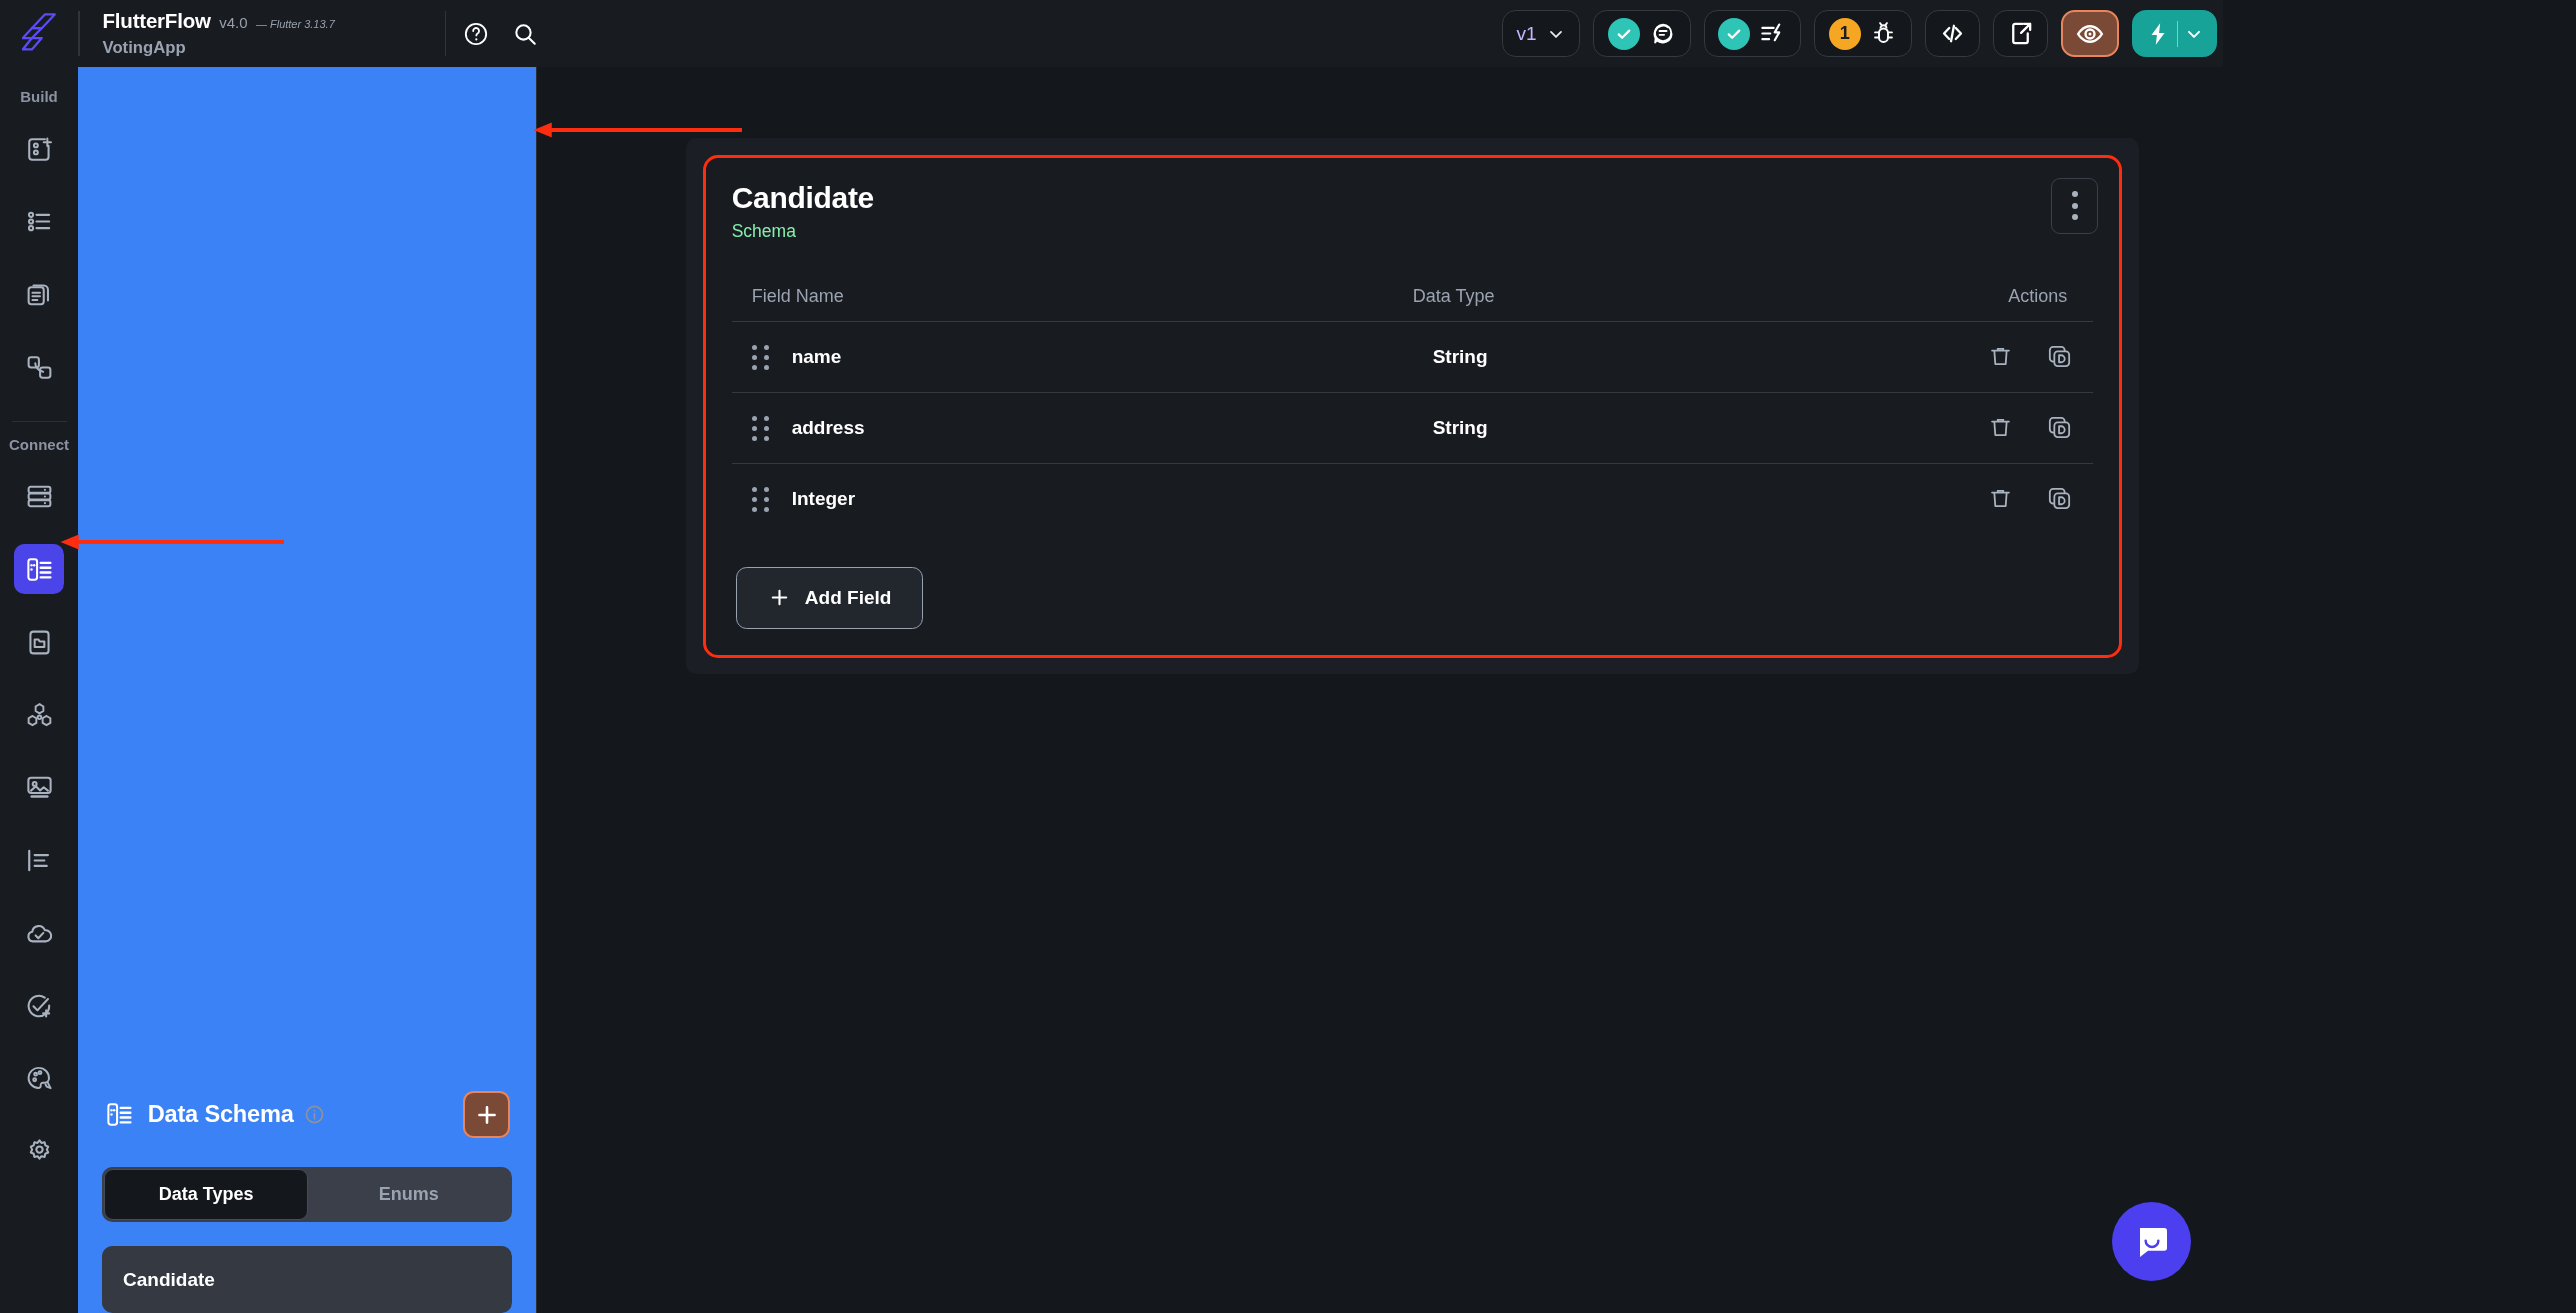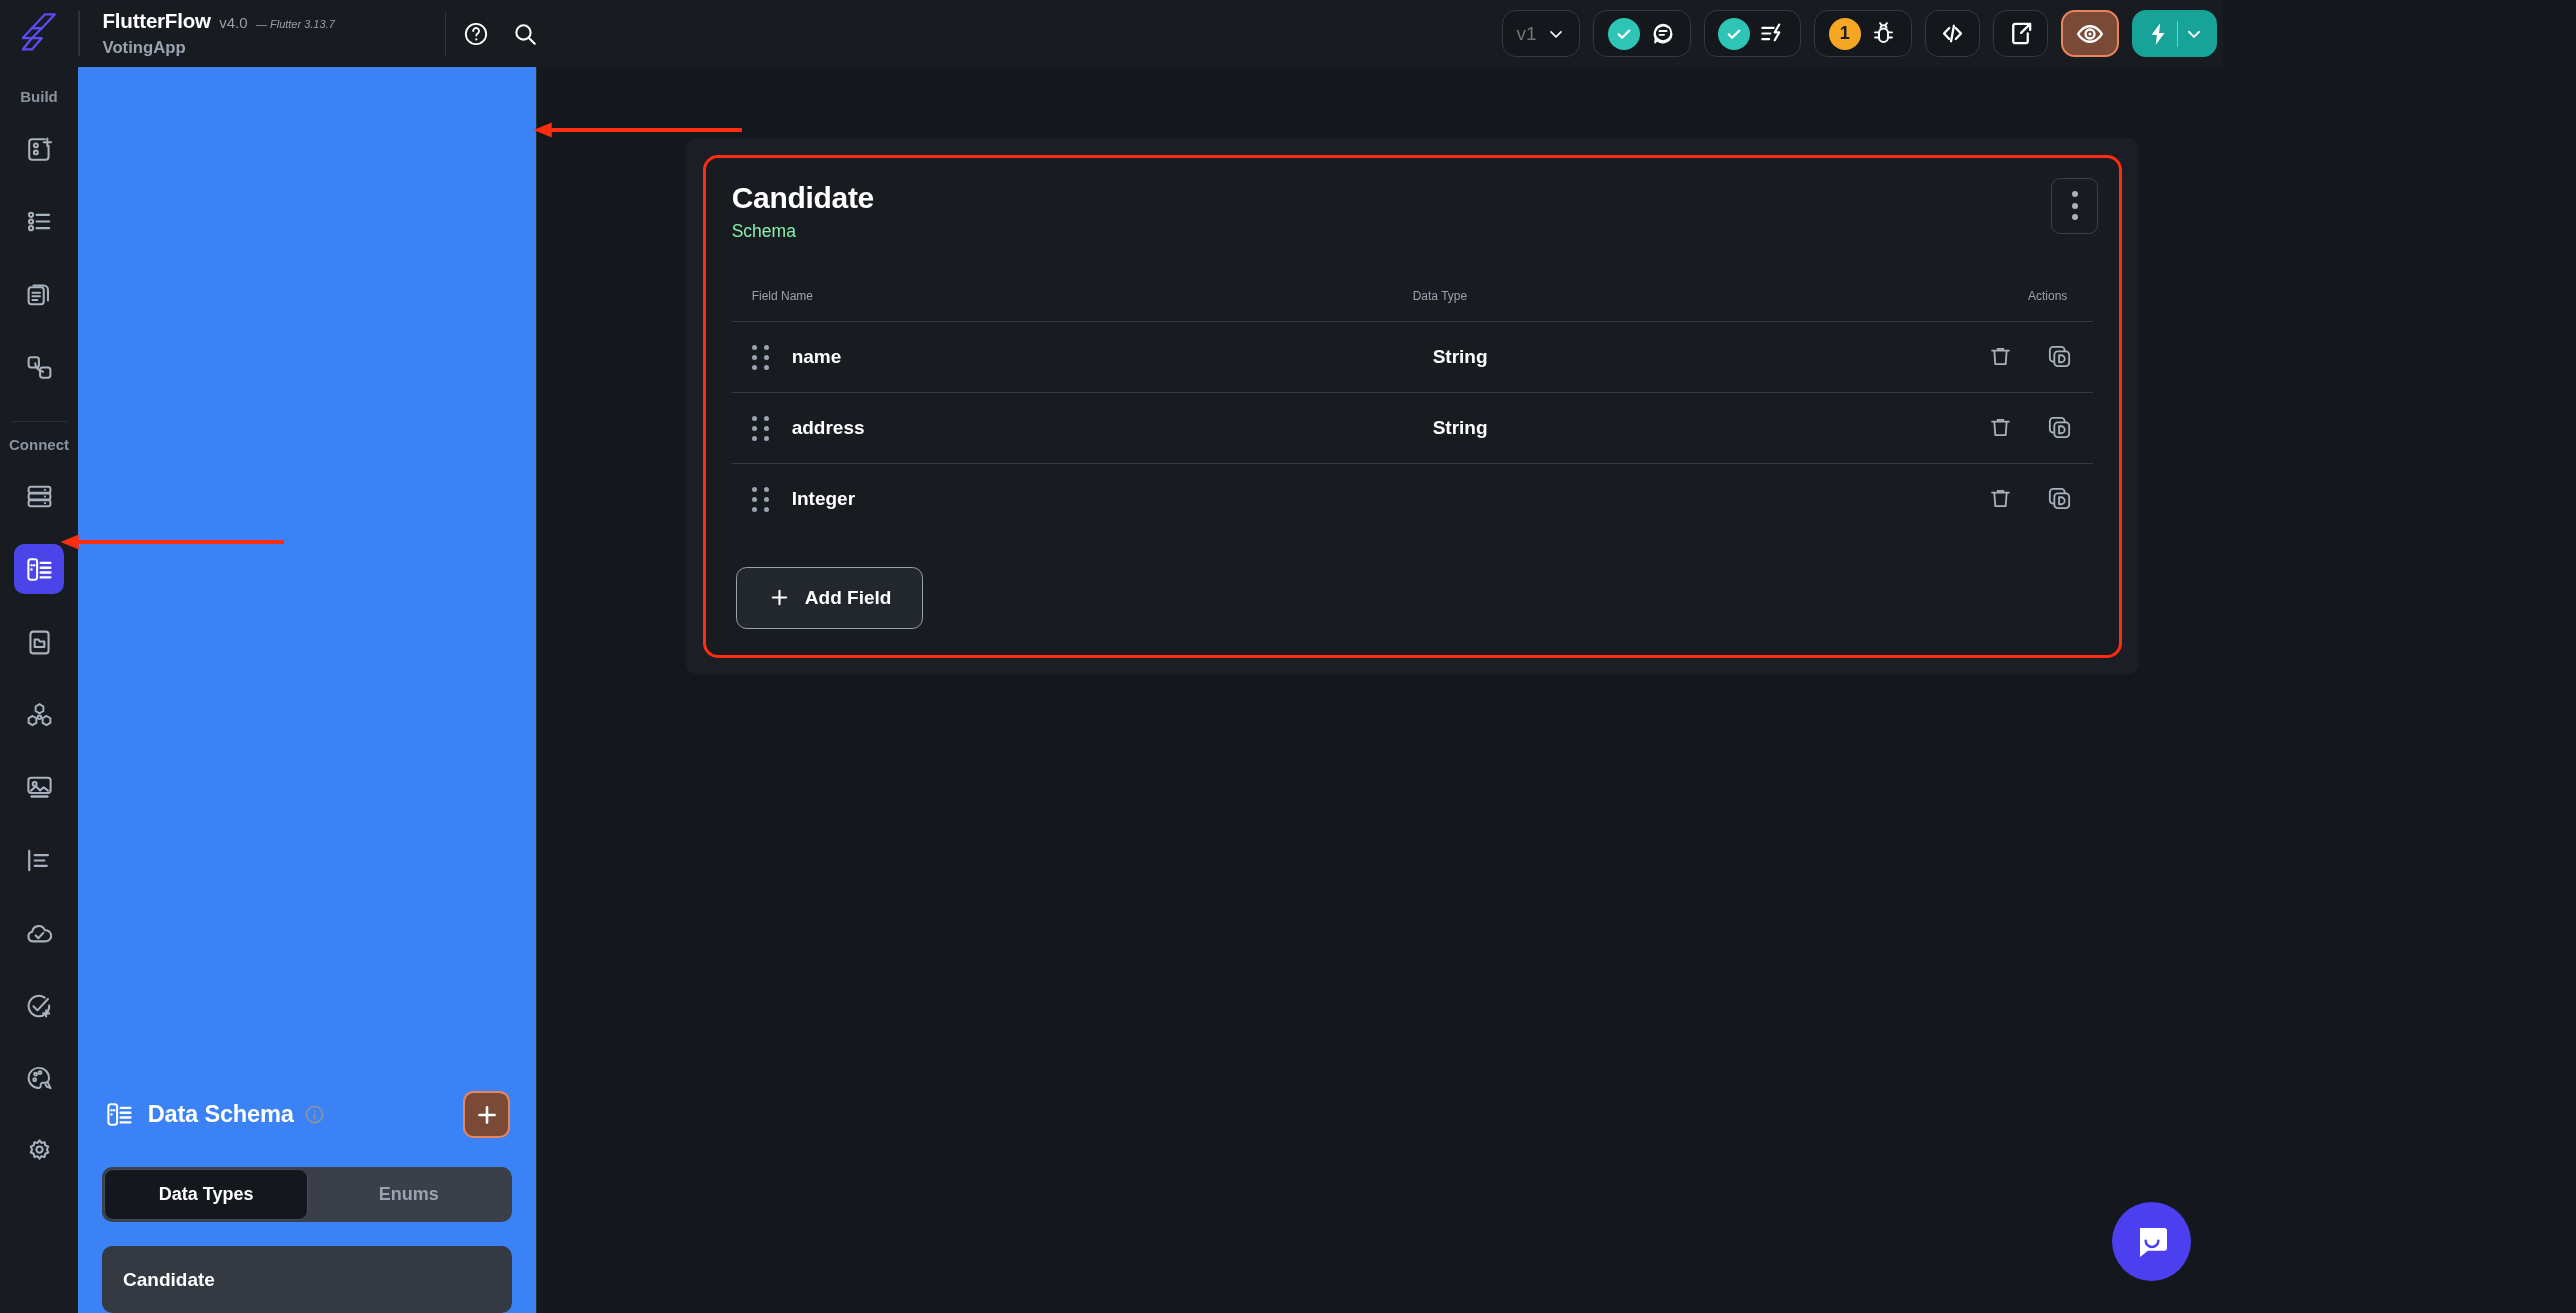--- a/index.html
+++ b/index.html
@@ -21,21 +21,21 @@
   .brand-version { font-size: 15px; color: #98a0ad; }
   .brand-flutter { font-size: 11px; color: #98a0ad; font-style: italic; }
   .brand-project { font-size: 16.7px; font-weight: bold; color: #9aa3b0; margin-top: 4.6px; }
   .topbar-icons { display: flex; align-items: center; gap: 20px; padding-left: 15px; }
   .tb-icon { width: 29px; height: 29px; display: flex; align-items: center; justify-content: center; cursor: pointer; }
   .topbar-spacer { flex: 1; }
   .topbar-right { display: flex; align-items: center; gap: 13px; padding-right: 6px; }
   .pill { height: 47px; border: 1.5px solid #353a42; border-radius: 13.7px; display: flex; align-items: center;
           justify-content: center; gap: 9px; padding: 0 13.7px; background: #14171c; cursor: pointer; }
   .pill.narrow { padding: 0 12px; }
-  .pill-v1 { font-size: 19px; color: #737373; font-weight: 500; }
+  .pill-v1 { font-size: 19px; color: #c4b5fd; font-weight: 500; }
   .badge-circle { width: 32px; height: 32px; border-radius: 50%; display: flex; align-items: center;
                   justify-content: center; flex: 0 0 32px; }
   .badge-teal { background: #2ec4b6; }
   .badge-orange { background: #f5a623; }
   .badge-num { font-size: 18px; font-weight: bold; color: #1b1e24; }
   .pill-highlight { background: #7a4a37; border: 2.3px solid #e8855c; }
   .pill-teal { background: #17a398; border: 1.5px solid #17a398; gap: 6px; }
   .pill-teal .vdiv { width: 1.5px; height: 26px; background: rgba(255,255,255,.45); }
 
   
@@ -75,21 +75,21 @@
   .card { border: 3.8px solid #ff2d10; border-radius: 15px; background: #181b20; padding: 23px 26px 26px 26px;
           position: relative; }
   .card-title { font-size: 30px; font-weight: bold; color: #ffffff; letter-spacing: -0.3px; }
   .card-sub { font-size: 17.5px; color: #86efac; margin-top: 6px; }
   .kebab { position: absolute; top: 20px; right: 21px; width: 47px; height: 56px; border: 1.5px solid #3a3f49;
            border-radius: 9px; display: flex; flex-direction: column; align-items: center;
            justify-content: center; gap: 5.3px; cursor: pointer; }
   .kebab i { width: 6px; height: 6px; border-radius: 50%; background: #aab2bf; display: block; }
   .table { margin-top: 30px; }
   .thead { display: flex; align-items: center; height: 49px; padding: 0 20px; }
-  .th { font-size: 12px; color: #9aa3b0; }
+  .th { font-size: 18px; color: #9aa3b0; }
   .col-name { width: 661px; flex: 0 0 661px; }
   .col-type { flex: 1; }
   .col-act { width: 175px; flex: 0 0 175px; text-align: right; padding-right: 6px; }
   .trow { display: flex; align-items: center; height: 71px; padding: 0 20px; border-top: 1.5px solid #343942; }
   .grip { width: 20px; height: 23px; display: grid; grid-template-columns: repeat(2, 6px);
           grid-template-rows: repeat(3, 6px); gap: 3.8px 6px; margin-right: 20px; cursor: grab; }
   .grip span { width: 5.3px; height: 5.3px; border-radius: 50%; background: #9aa3b0; display: block; }
   .cell-name { font-size: 19px; font-weight: bold; color: #ffffff; }
   .cell-type { font-size: 19px; font-weight: bold; color: #ffffff; }
   .acts { width: 175px; flex: 0 0 175px; display: flex; align-items: center; justify-content: flex-end; gap: 32px; }

